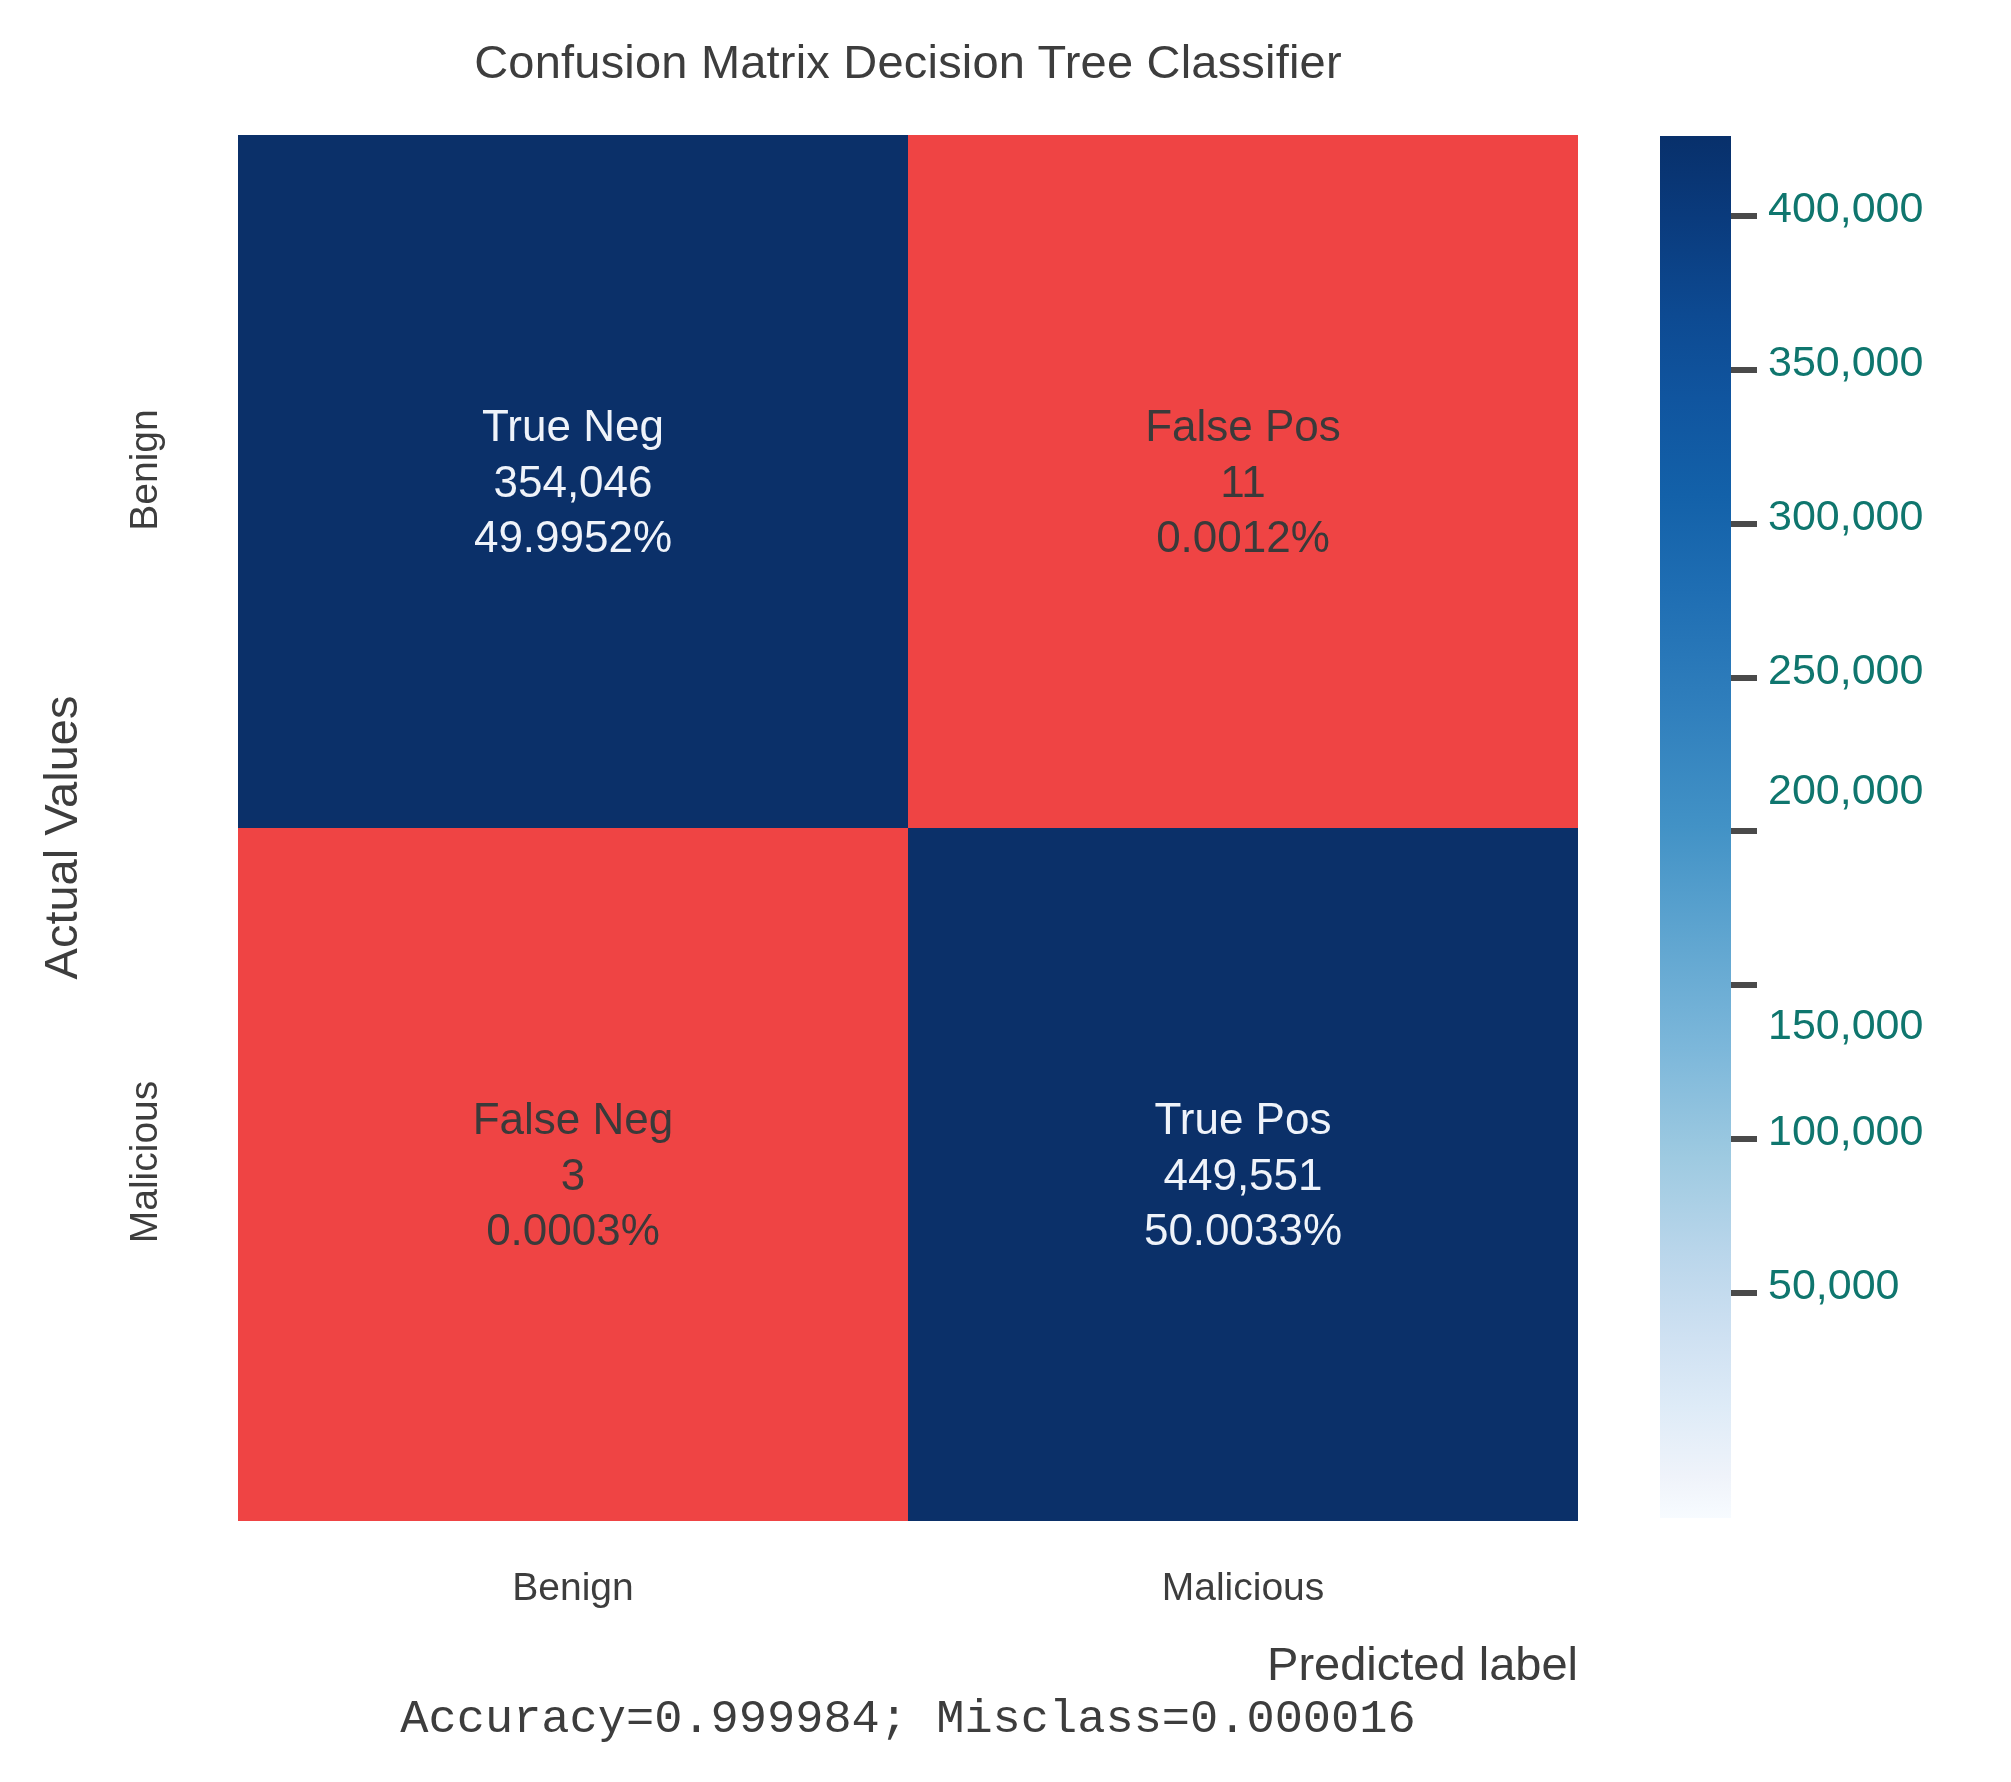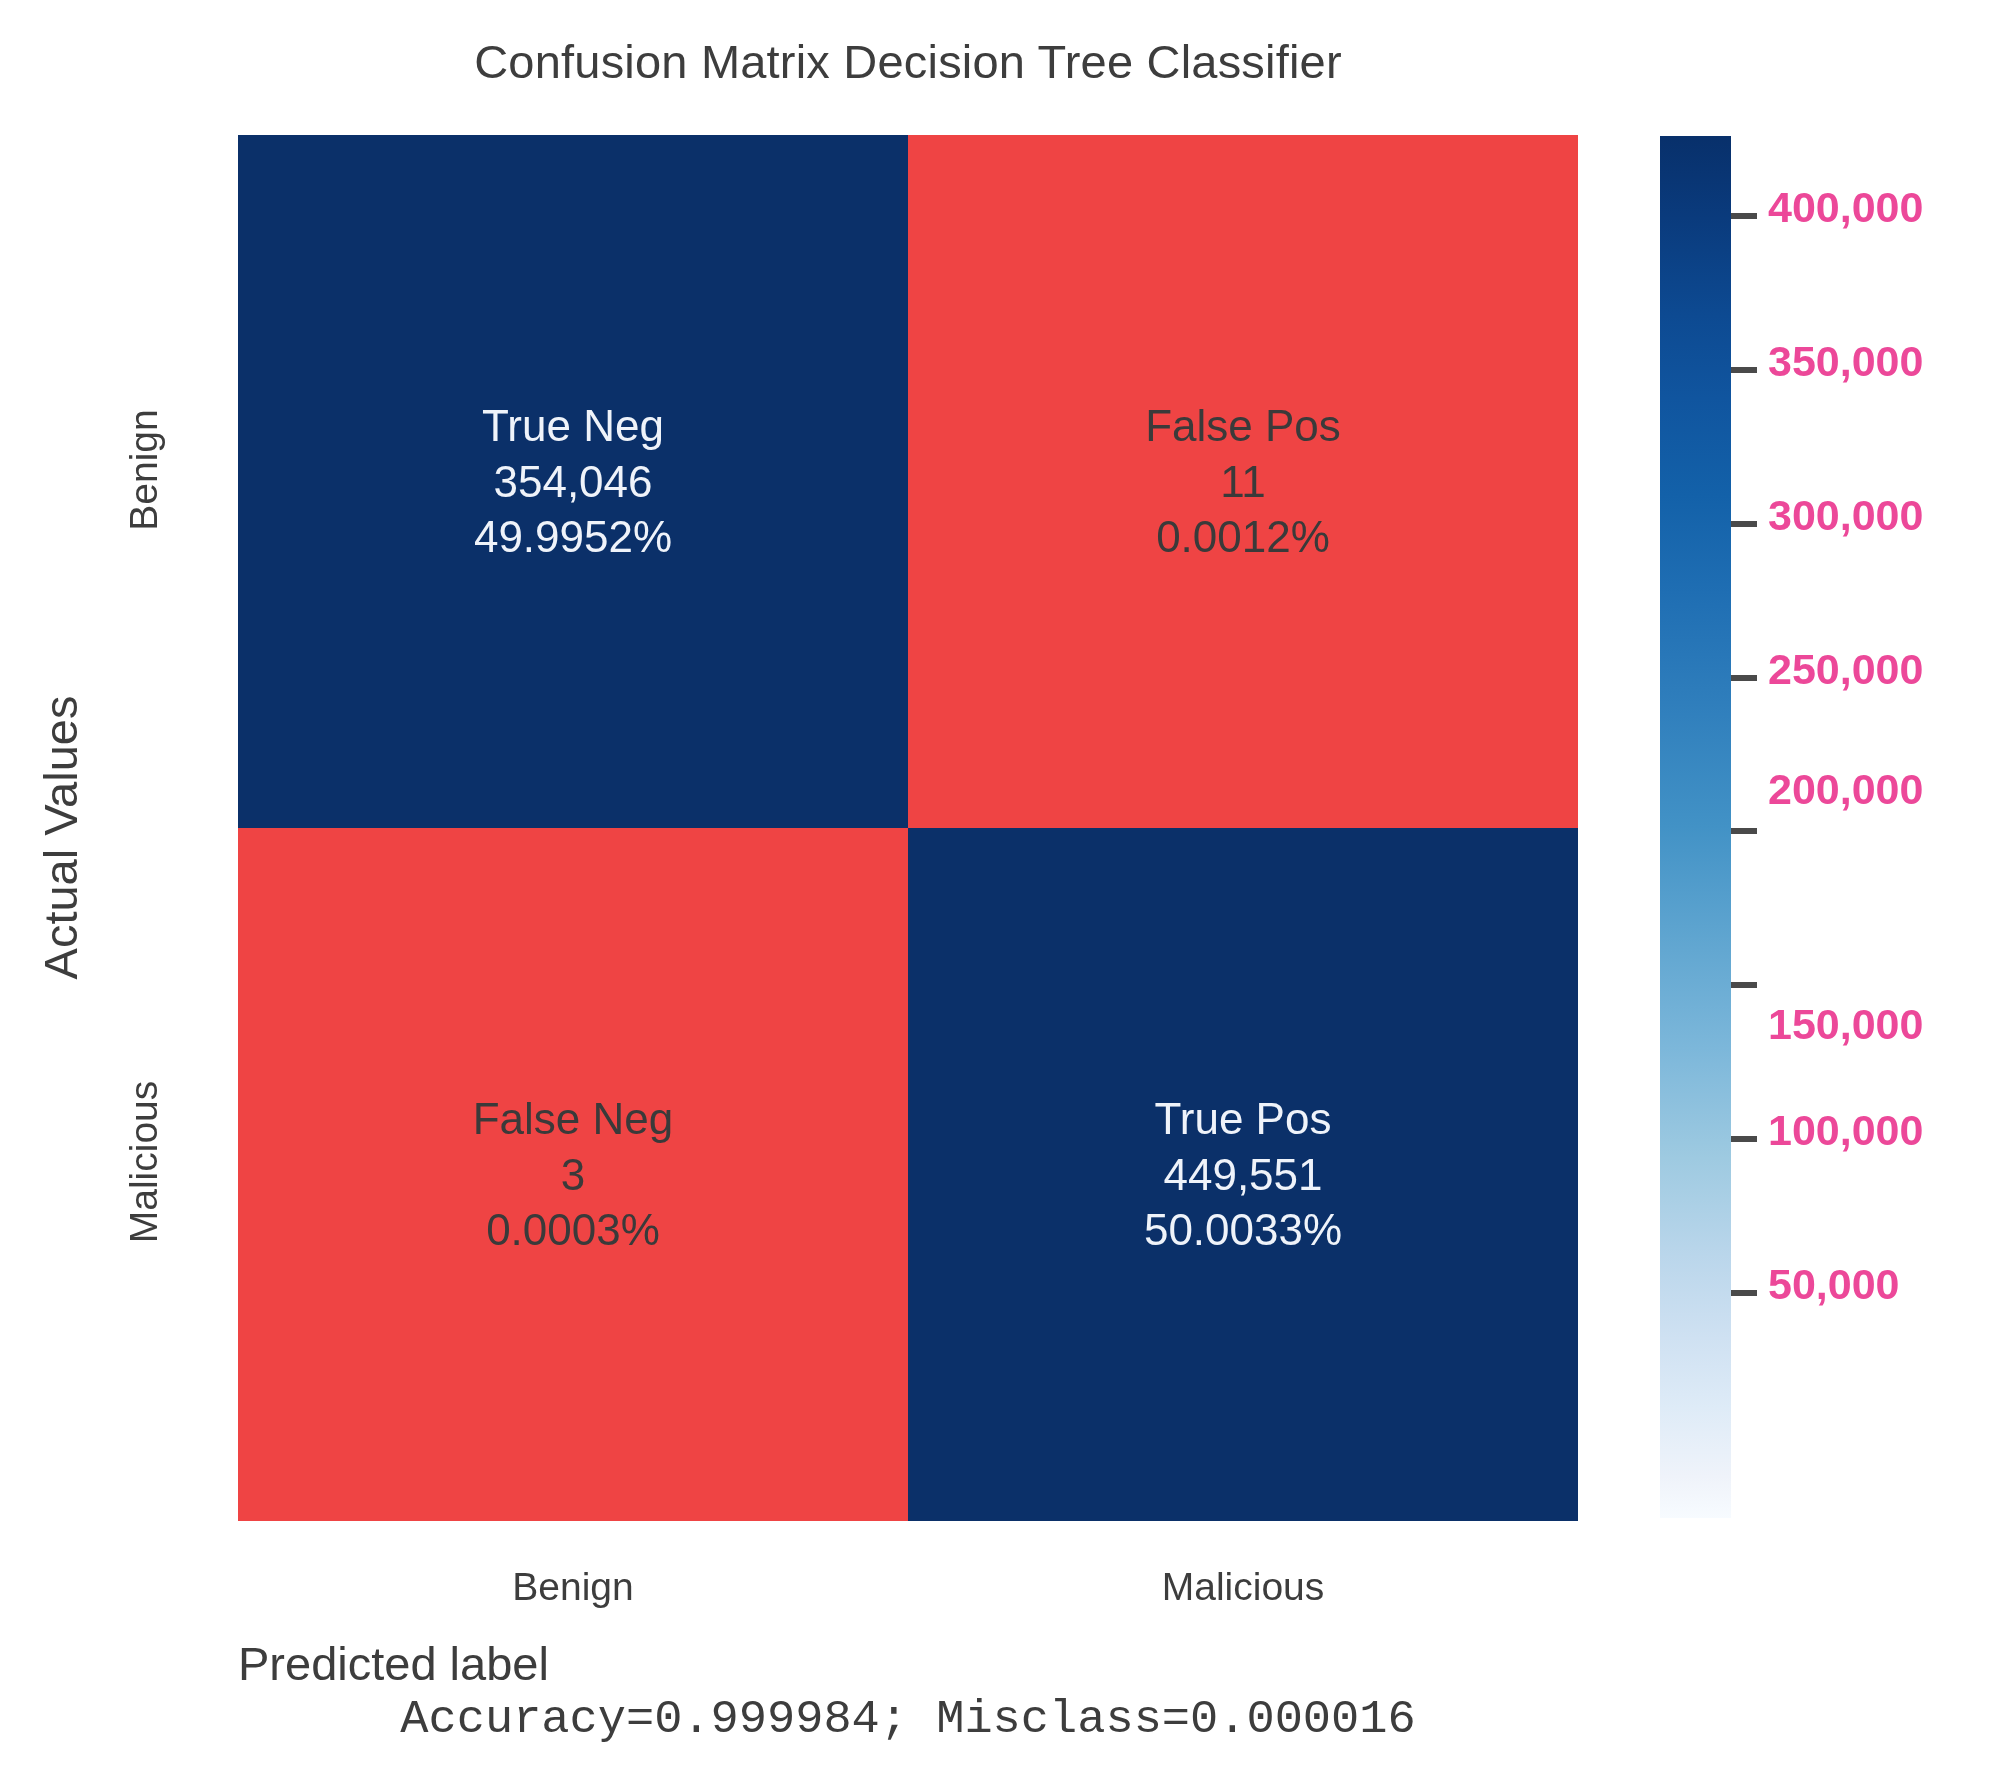--- a/index.html
+++ b/index.html
@@ -80,21 +80,21 @@
     color:#3d3d3d;
     text-align:center;
     white-space:nowrap;
   }
   #xtick-benign{ left:238px; width:670px; }
   #xtick-malicious{ left:908px; width:670px; }
 
   .xlabel{
     position:absolute;
     left:238px; top:1636px; width:1340px;
-    text-align:left;
+    text-align:right;
     font-size:47px;
     color:#3d3d3d;
     white-space:nowrap;
   }
   .xsublabel{
     position:absolute;
     left:198px; top:1693px; width:1420px;
     text-align:center;
     font-size:47px;
     color:#3d3d3d;
@@ -134,24 +134,23 @@
   .cbar-tick{
     position:absolute;
     left:71px;
     width:26px; height:6px;
     background:#4a4a4a;
   }
   .cbar-ticklabel{
     position:absolute;
     left:108px;
     font-size:43px;
-    color:#ec4899;
+    color:#0f766e;
     white-space:nowrap;
     transform:translateY(-62%);
-    font-weight:bold;
   }
 </style>
 </head>
 <body>
 
 <div id="fig">
 
   <div class="title">Confusion Matrix Decision Tree Classifier</div>
 
   <div class="matrix">

